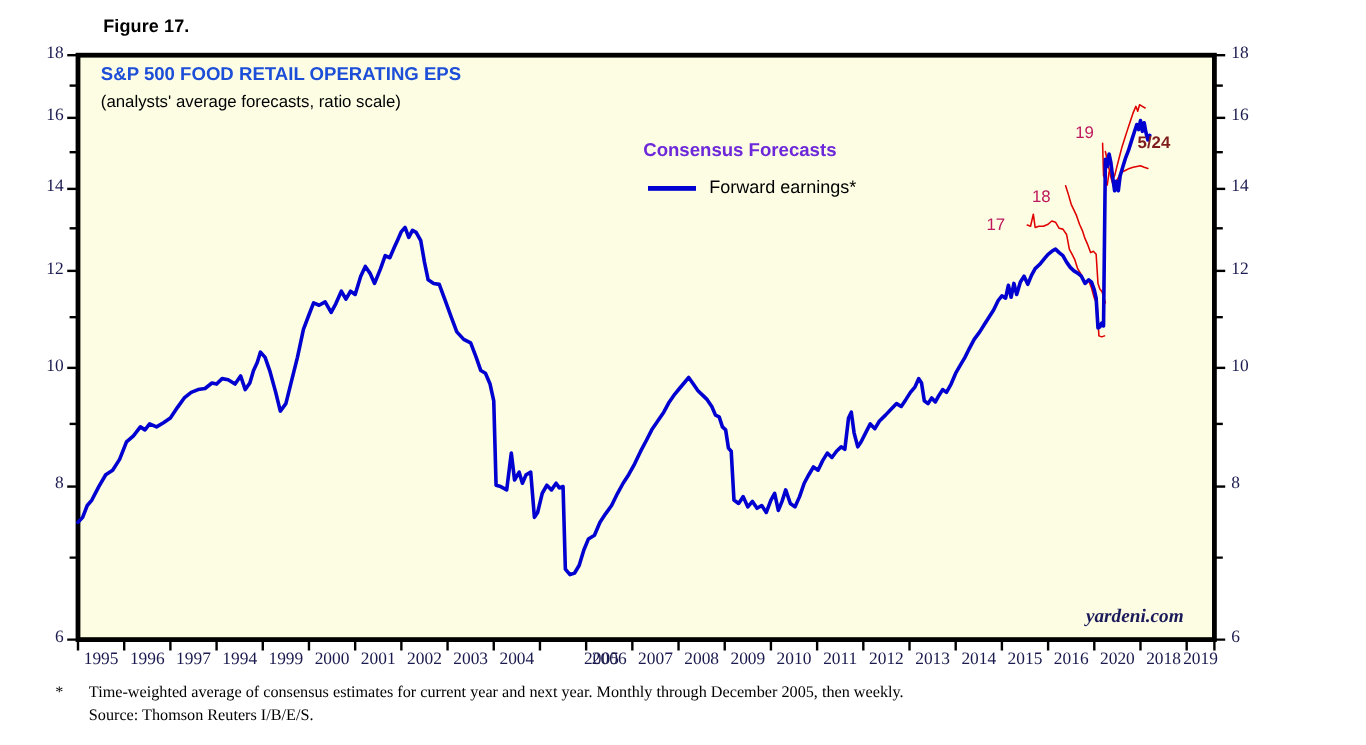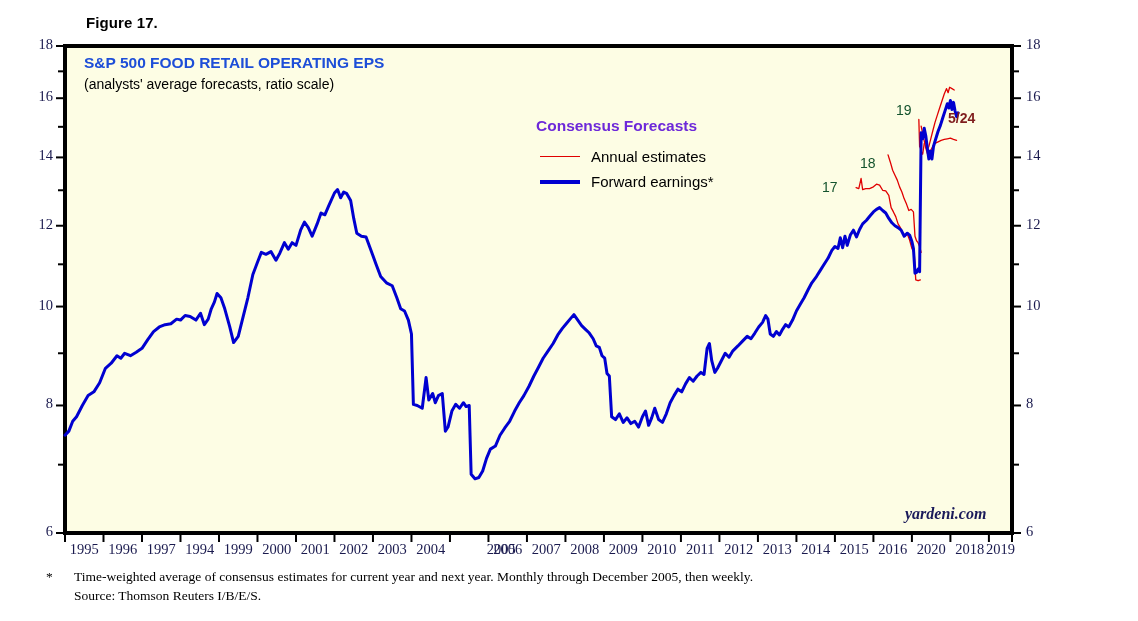--- a/index.html
+++ b/index.html
@@ -43,21 +43,21 @@
   .legend-swatch{width:40px;height:0;margin-right:11px;margin-left:4px;}
   .legend-swatch.red{border-top:1.6px solid #e00000;}
   .legend-swatch.blue{border-top:4px solid #0000d0;}
   .legend-label{
     font-family:"Liberation Sans", sans-serif;
     font-size:15px;color:#000;white-space:nowrap;
   }
 
   .ann{position:absolute;font-family:"Liberation Sans", sans-serif;
        font-size:14px;font-weight:normal;white-space:nowrap;}
-  .ann.red{color:#14532d;}
+  .ann.red{color:#be185d;}
   .ann.blue{color:#7f1d1d;font-weight:bold;}
 
   .watermark{
     position:absolute;left:905px;top:505px;
     font-family:"Liberation Serif", serif;
     font-style:italic;font-weight:bold;font-size:16px;
     color:#1a1a5a;white-space:nowrap;
   }
 
   .axis-lab{
@@ -153,24 +153,20 @@
         </g>
       </svg>
   </div>
 
   <div class="chart-title">S&amp;P 500 FOOD RETAIL OPERATING EPS</div>
   <div class="chart-subtitle">(analysts' average forecasts, ratio scale)</div>
 
   <div class="legend">
     <div class="legend-title">Consensus Forecasts</div>
     <div class="legend-row">
-      <span class="legend-swatch red"></span>
-      <span class="legend-label">Annual estimates</span>
-    </div>
-    <div class="legend-row">
       <span class="legend-swatch blue"></span>
       <span class="legend-label">Forward earnings*</span>
     </div>
   </div>
 
   <div class="ann red" id="ann0" style="left: 822px; top: 179px;">17</div>
   <div class="ann red" id="ann1" style="left: 860px; top: 155px;">18</div>
   <div class="ann red" id="ann2" style="left: 896px; top: 102px;">19</div>
   <div class="ann blue" id="ann3" style="left: 948px; top: 110px;">5/24</div>
 

